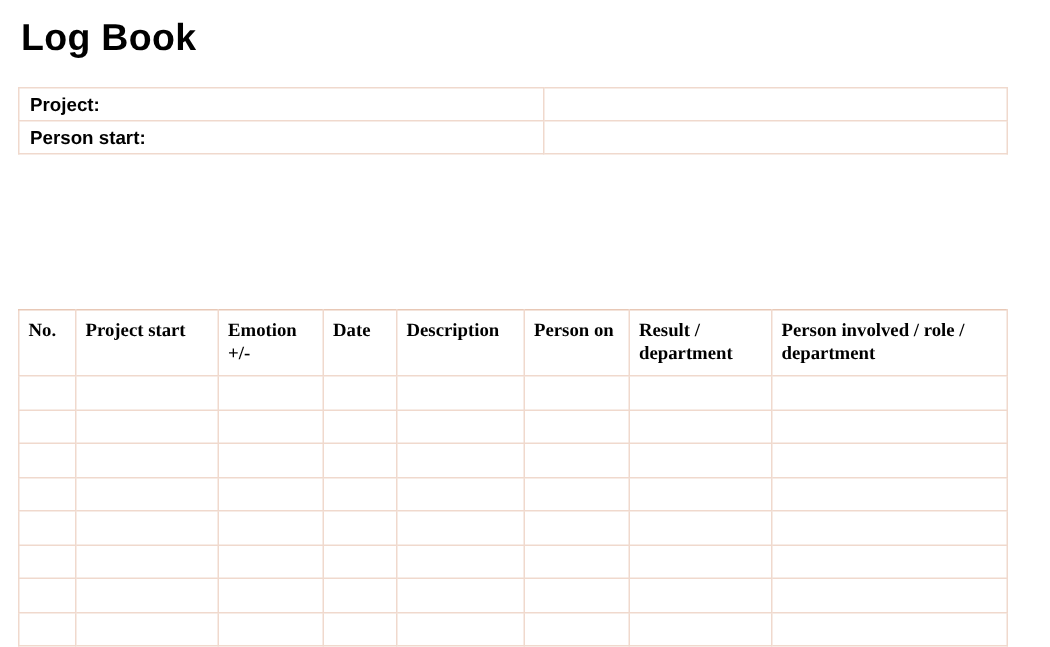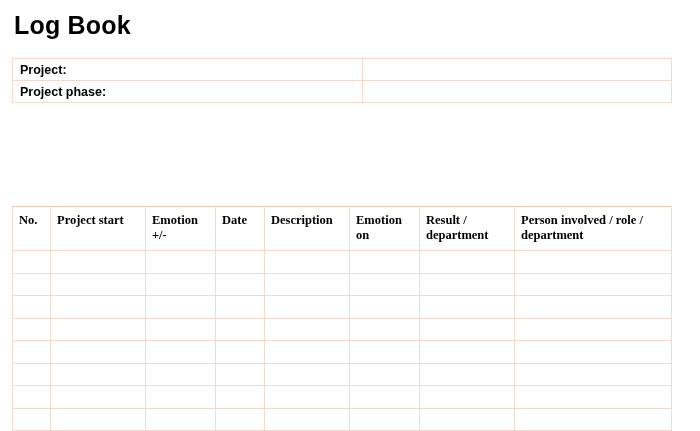--- a/index.html
+++ b/index.html
@@ -102,21 +102,21 @@
     <colgroup>
       <col class="info-label-col">
       <col class="info-value-col">
     </colgroup>
     <tbody>
       <tr>
         <td>Project:</td>
         <td class="value"></td>
       </tr>
       <tr>
-        <td>Project phase:</td>
+        <td>Person start:</td>
         <td class="value"></td>
       </tr>
     </tbody>
   </table>
 
   <table class="log-table">
     <colgroup>
       <col class="c0">
         <col class="c1">
         <col class="c2">
@@ -126,21 +126,21 @@
         <col class="c6">
         <col class="c7">
     </colgroup>
     <thead>
       <tr>
         <th>No.</th>
         <th>Project start</th>
         <th>Emotion +/-</th>
         <th>Date</th>
         <th>Description</th>
-        <th>Emotion on</th>
+        <th>Person on</th>
         <th>Result / department</th>
         <th>Person involved / role / department</th>
       </tr>
     </thead>
     <tbody>
       <tr>
         <td></td>
         <td></td>
         <td></td>
         <td></td>

